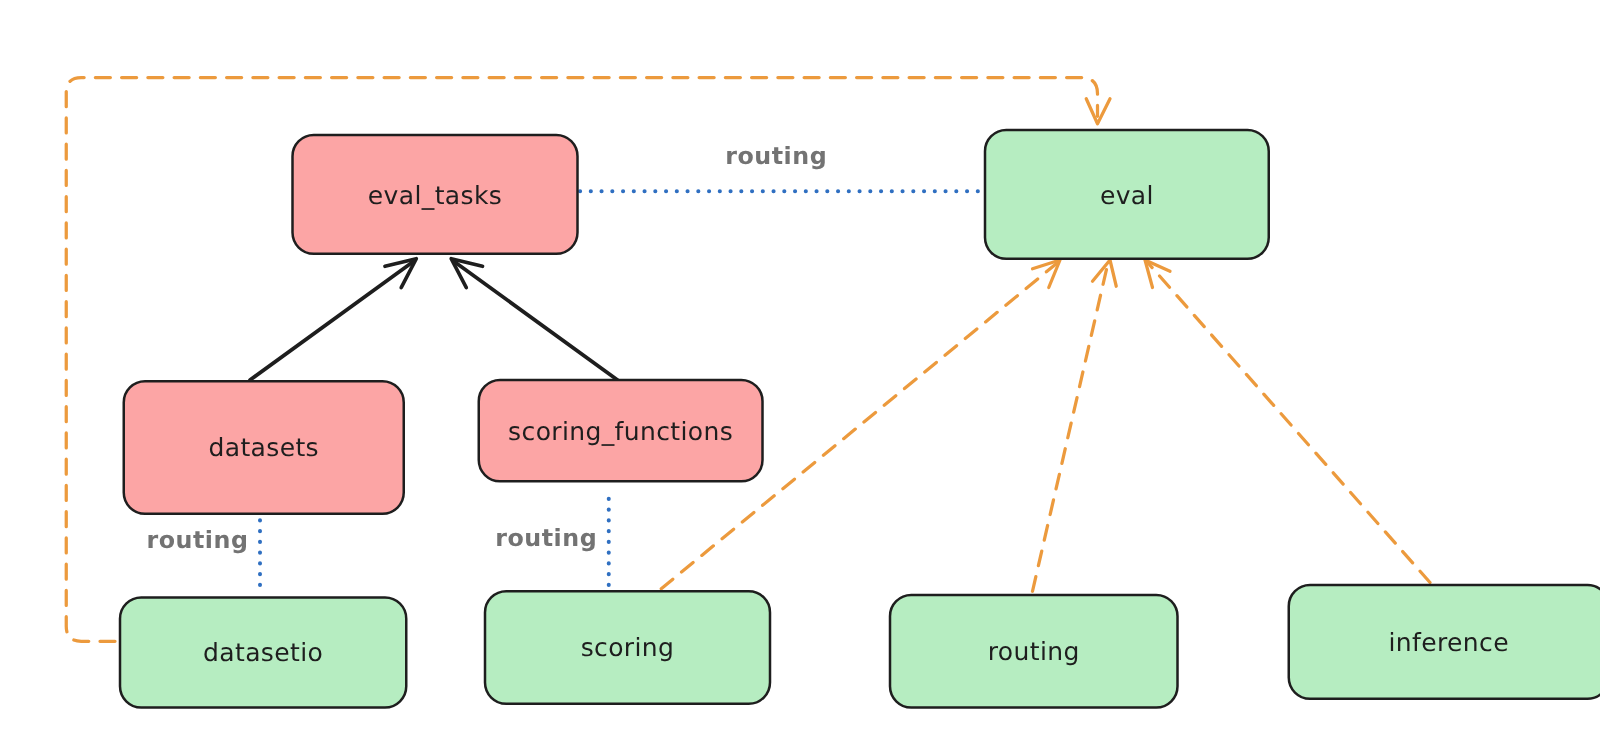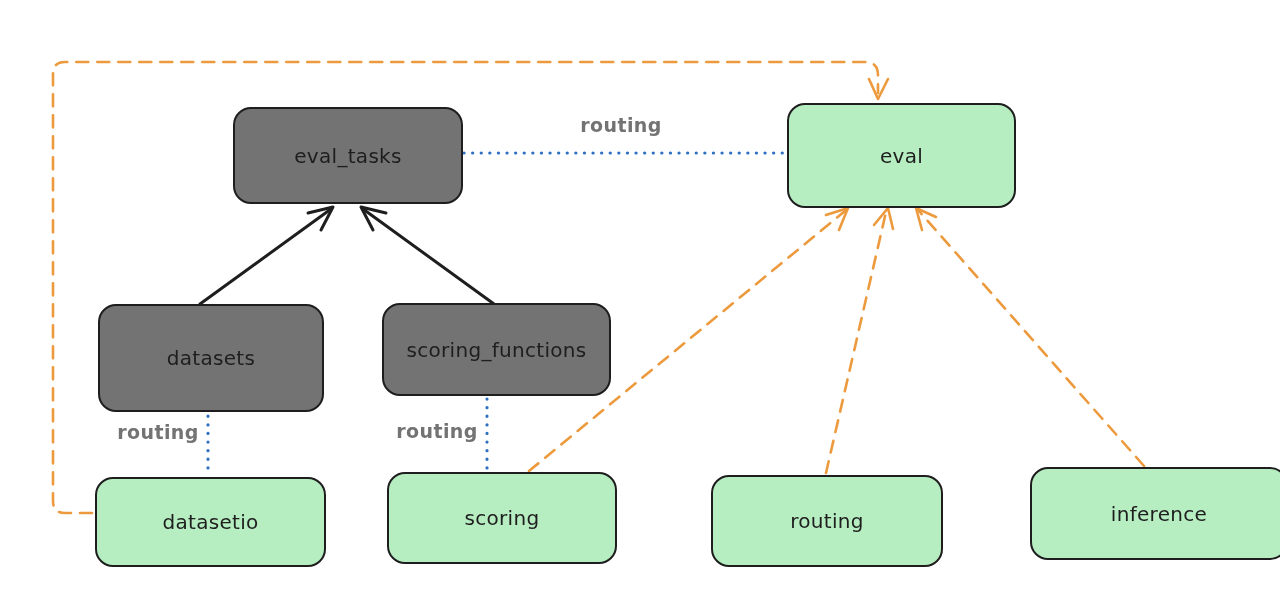--- a/index.html
+++ b/index.html
@@ -51,21 +51,21 @@
     box-sizing: border-box;
     border: 2.5px solid #1e1e1e;
     border-radius: 18px;
     display: flex;
     align-items: center;
     justify-content: center;
     font-size: 20px;
     color: #1e1e1e;
     letter-spacing: 0.3px;
   }
-  .node.blue  { background: #737373; }
+  .node.blue  { background: #fca5a5; }
   .node.green { background: #b6edc1; }
   .edge-label {
     position: absolute;
     color: #737373;
     font-size: 19px;
     font-weight: 600;
     letter-spacing: 0.4px;
     text-align: center;
   }
 </style>
@@ -118,21 +118,21 @@
   </div>
 
   <div class="node green" style="left:787px; top:103px; width:229px; height:105px;text-align:center;">
     <span>eval</span>
   </div>
 
   <div class="node blue" style="left:98px; top:304px; width:226px; height:108px;">
     <span>datasets</span>
   </div>
 
-  <div class="node blue" style="left:382px; top:303px; width:229px; height:93px;">
+  <div class="node blue" style="left:382px; top:303px; width:229px; height:83px;">
     <span>scoring_functions</span>
   </div>
 
   <div class="node green" style="left:95px; top:477px; width:231px; height:90px;">
     <span>datasetio</span>
   </div>
 
   <div class="node green" style="left:387px; top:472px; width:230px; height:92px;">
     <span>scoring</span>
   </div>

